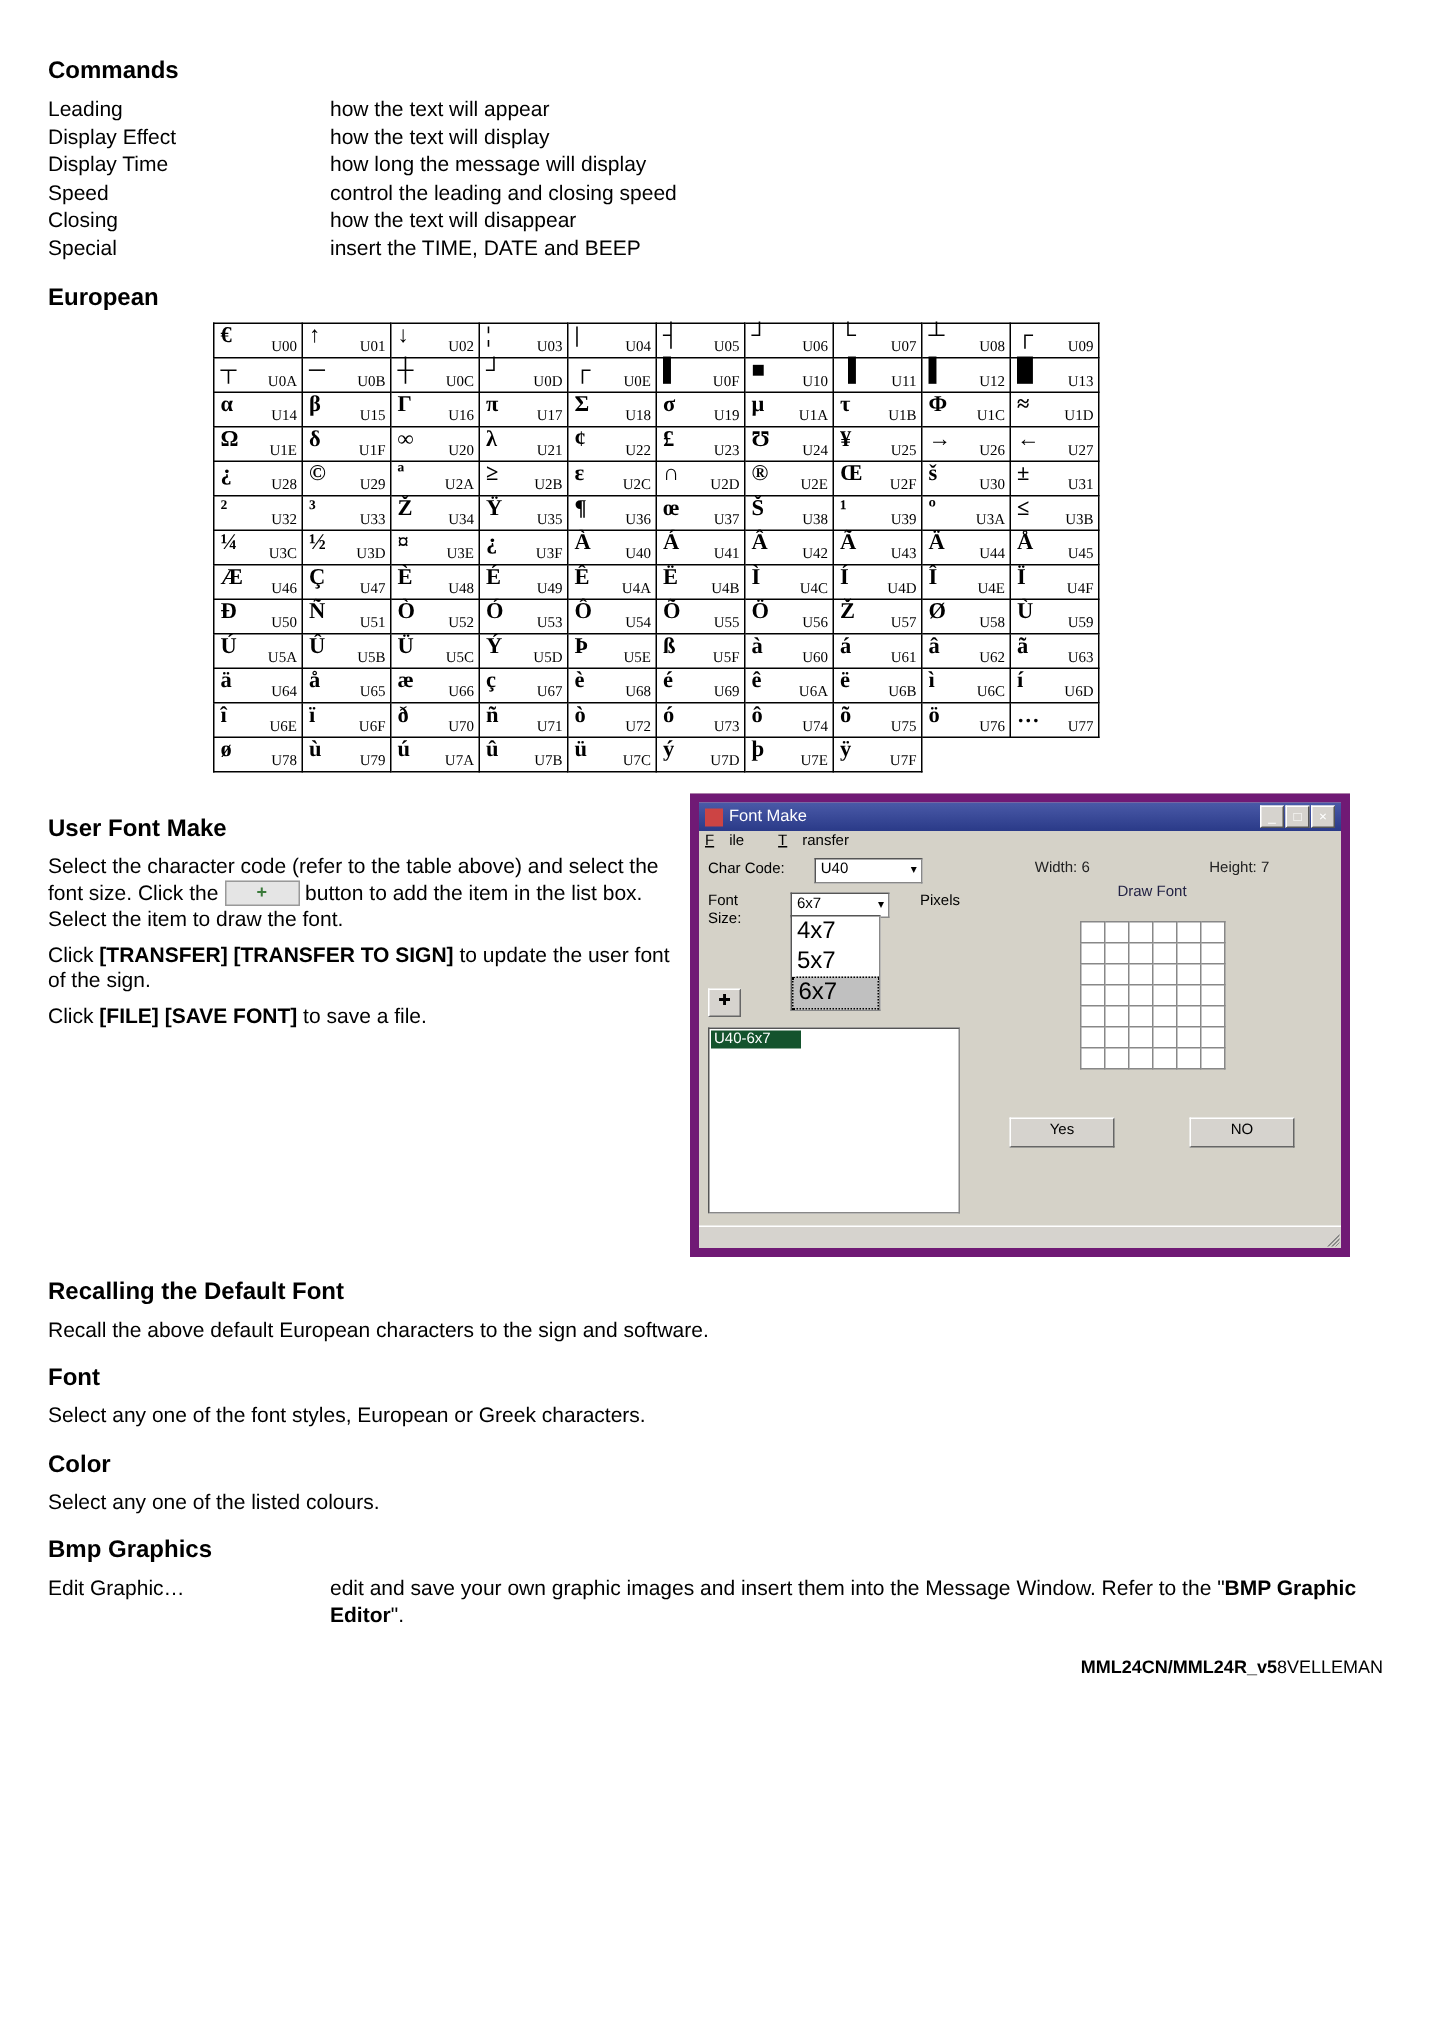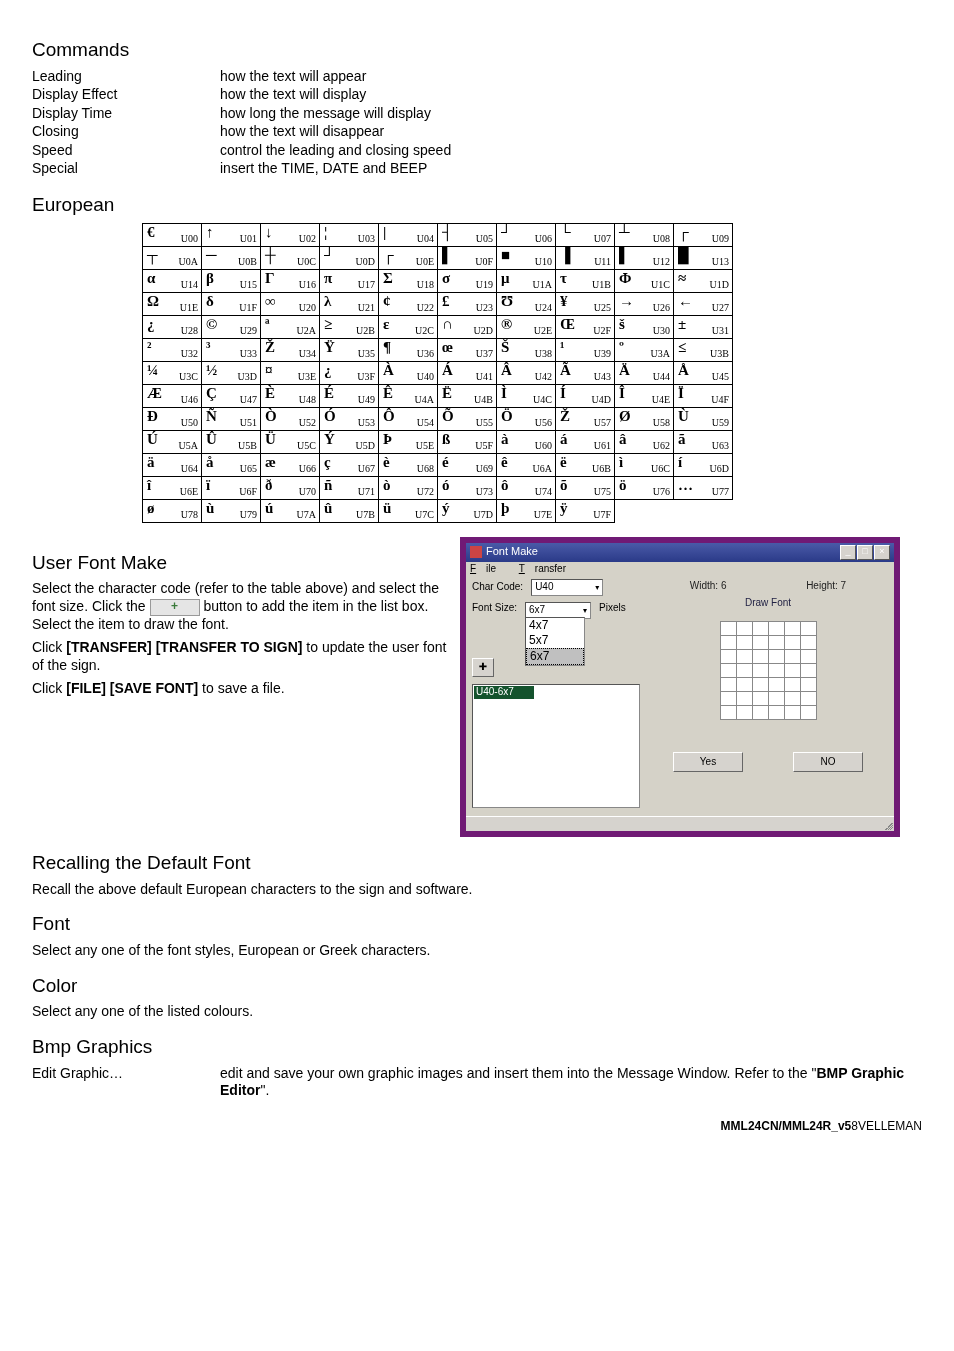--- a/index.html
+++ b/index.html
@@ -4,21 +4,21 @@
 <style>
   body {
     font-family: Arial, Helvetica, sans-serif;
     font-size: 14px;
     margin: 0;
     padding: 24px 32px 16px 32px;
     width: 890px;
     color: #000;
     line-height: 1.25;
   }
-  h2 { font-size: 19px; font-weight: normal; margin: 14px 0 6px 0; }
+  h2 { font-size: 16px; font-weight: bold; margin: 14px 0 6px 0; }
   .cmd-table { border-collapse: collapse; }
   .cmd-table td { padding: 0 8px 1px 0; vertical-align: top; margin-top: 24px; }
   .cmd-table td:first-child { width: 180px; }
   .euro-wrap { padding-left: 110px; margin-top: 6px; }
   .euro-table { border-collapse: collapse; }
   .euro-table td {
     border: 1px solid #000;
     width: 58px; height: 22px;
     font-family: "Times New Roman", serif;
     font-size: 11px;
@@ -77,21 +77,21 @@
   .win-btn {
     width: 14px; height: 13px;
     background: #d6d3ce;
     border: 1px solid #fff;
     border-right-color: #555; border-bottom-color: #555;
     font-size: 9px;
     display: flex; align-items: center; justify-content: center;
   }
   .menubar { background: #d5d2c8; padding: 1px 4px; }
   .menubar span { margin-right: 10px; }
-  .win-row { display: flex; align-items: center; padding: 3px 6px; gap: 8px; }
+  .win-row { display: flex; align-items: center; padding: 3px 6px; gap: 20px; }
   .input {
     background: #fff;
     border: 1px solid #888;
     border-top-color: #555; border-left-color: #555;
     height: 15px; padding: 0 3px;
     font-size: 10px;
     display: flex; align-items: center;
   }
   .dropdown { width: 64px; display: flex; justify-content: space-between; }
   .dd-arrow { font-size: 8px; }
@@ -99,21 +99,21 @@
     position: relative;
   }
   .size-input { width: 58px; }
   .size-list {
     position: absolute;
     top: 15px; left: 0;
     width: 58px;
     background: #fff;
     border: 1px solid #888;
     border-top-color: #555; border-left-color: #555;
-    font-size: 12px;
+    font-size: 16px;
   }
   .size-list div { padding: 0 3px; }
   .size-list .sel { background: #c0c0c0; border: 1px dotted #000; }
   .plus-small {
     width: 20px; height: 17px;
     background: #d6d3ce;
     border: 1px solid #fff;
     border-right-color: #666; border-bottom-color: #666;
     display: flex; align-items: center; justify-content: center;
     margin-top: 36px;
@@ -189,26 +189,26 @@
       </tr>
       <tr>
         <td>Display Effect</td>
         <td>how the text will display</td>
       </tr>
       <tr>
         <td>Display Time</td>
         <td>how long the message will display</td>
       </tr>
       <tr>
+        <td>Speed</td>
+        <td>control the leading and closing speed</td>
+      </tr>
+      <tr>
         <td>Closing</td>
         <td>how the text will disappear</td>
-      </tr>
-      <tr>
-        <td>Speed</td>
-        <td>control the leading and closing speed</td>
       </tr>
       <tr>
         <td>Special</td>
         <td>insert the TIME, DATE and BEEP</td>
       </tr>
     </tbody>
 </table>
 
 <h2>European</h2>
 

